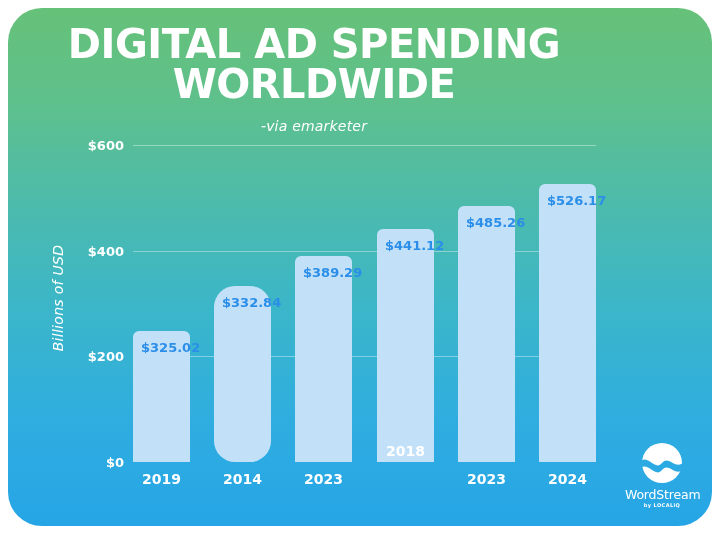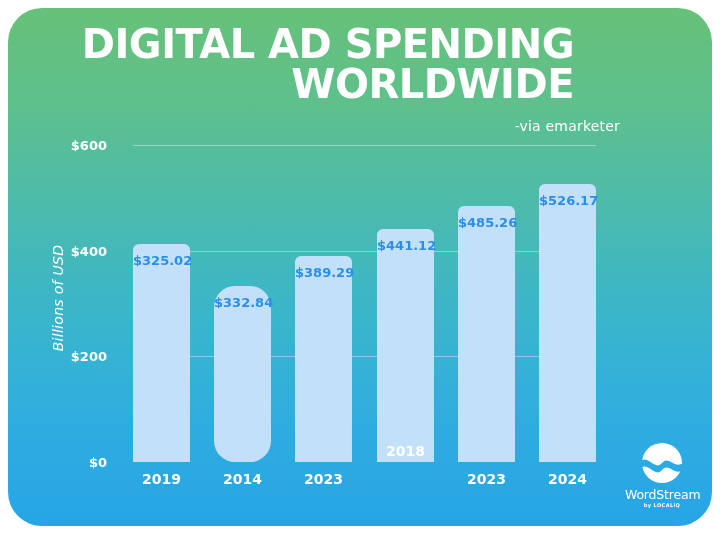--- a/index.html
+++ b/index.html
@@ -32,37 +32,38 @@
     overflow: hidden;
     background: linear-gradient(180deg, #66c178 0%, #5ec08c 18%, #49bab2 42%, #3bb6c9 58%, #2fade0 80%, #26a5e6 100%);
   }
 
   
   .title-block {
     position: absolute;
     left: 0;
     top: 16px;
     width: 612px;
-    text-align: right;
+    text-align: center;
     pointer-events: none;
   }
   .chart-title {
     color: #ffffff;
     font-family: "DejaVu Sans", sans-serif;
     font-weight: bold;
     font-size: 40px;
     line-height: 40px;
     letter-spacing: -0.5px;
     margin: 0 auto;
     width: 520px;
   }
   .chart-subtitle {
     margin-top: 14px;
     color: #ffffff;
     font-family: "DejaVu Sans", sans-serif;
+    font-style: italic;
     font-weight: normal;
     font-size: 14px;
     letter-spacing: 0.2px;
   }
 
   
   .plot {
     position: absolute;
     left: 125px;   
     top: 137px;
@@ -74,21 +75,21 @@
     position: absolute;
     left: 0;
     width: 463px;
     height: 1px;
     background: rgba(255,255,255,0.38);
   }
 
   .ytick {
     position: absolute;
     right: 100%;
-    margin-right: 26px;
+    margin-right: 9px;
     transform: translateY(-50%);
     white-space: nowrap;
     color: #ffffff;
     font-family: "DejaVu Sans", sans-serif;
     font-weight: bold;
     font-size: 13px;
     text-align: left;
   }
 
   .ylabel {
@@ -122,21 +123,21 @@
   .bar {
     position: absolute;
     bottom: 0;
     left: 0;
     width: 57px;
     background: #c2e1f9;
     border-radius: 6px 6px 0 0;
   }
   .bar-value {
     position: absolute;
-    left: 0;
+    left: 8px;
     width: 57px;
     top: 9px;
     text-align: center;
     color: #2b8ee8;
     font-family: "DejaVu Sans", sans-serif;
     font-weight: bold;
     font-size: 13px;
     white-space: nowrap;
   }
   .xtick {
@@ -203,21 +204,21 @@
           <div class="gridline" style="top: 0px;"></div>
         </div>
       <div id="yticks">
           <div class="ytick" style="top: 317px;">$0</div>
           <div class="ytick" style="top: 211.333px;">$200</div>
           <div class="ytick" style="top: 105.667px;">$400</div>
           <div class="ytick" style="top: 0px;">$600</div>
         </div>
       <div class="bars" id="bars">
           <div class="bar-slot" style="left: 0px; height: 317px;">
-            <div class="bar" style="height: 218px; background: rgb(194, 225, 249); text-decoration: underline;">
+            <div class="bar" style="height: 131px; background: rgb(194, 225, 249); text-decoration: underline;">
               <div class="bar-value" style="color: rgb(43, 142, 232);">$325.02</div>
             </div>
             <div class="xtick">2019</div>
           </div>
           <div class="bar-slot" style="left: 81px; height: 317px;">
             <div class="bar" style="height: 175.85px; background: rgb(194, 225, 249); border-radius: 21px;">
               <div class="bar-value" style="color: rgb(43, 142, 232);">$332.84</div>
             </div>
             <div class="xtick">2014</div>
           </div>

